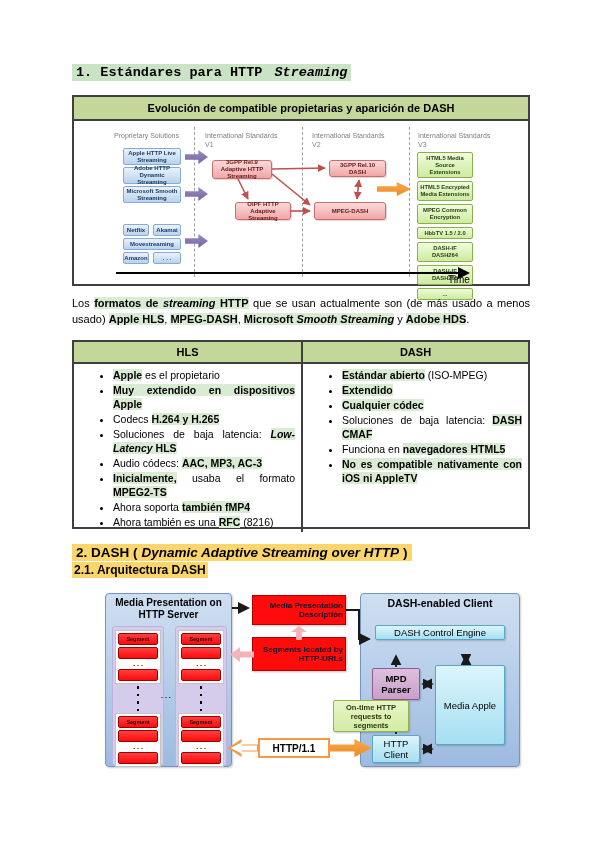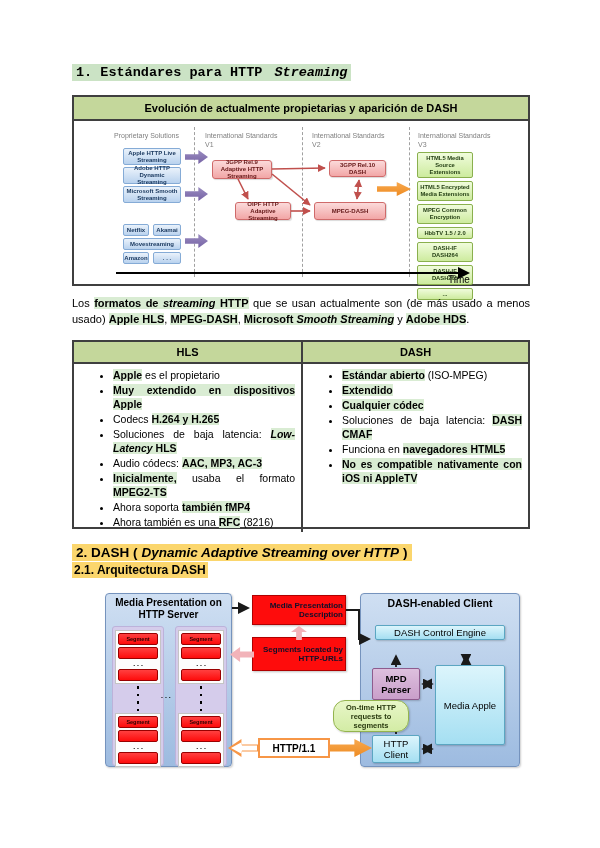--- a/index.html
+++ b/index.html
@@ -56,33 +56,33 @@
   .lav-col{position:absolute;top:32px;width:52px;height:140px;background:var(--lavender,#d5cceb);border:1px solid #bcb2da;border-radius:3px;box-sizing:border-box;display:flex;flex-direction:column;align-items:center;justify-content:space-between;padding:3px 0;}
   .seg-group{width:46px;background:#fdfdfd;border:1px solid #c4c4c4;box-sizing:border-box;padding:2px;display:flex;flex-direction:column;gap:2px;align-items:center;}
   .seg-box{width:38px;height:10px;background:linear-gradient(#ff4040,var(--red-box,#fe0c0c));border:1px solid #990000;border-radius:2px;font-size:5.5px;font-weight:bold;color:#2a0000;display:flex;align-items:center;justify-content:center;}
   .seg-dots{font-size:7px;font-weight:bold;line-height:6px;color:#000;}
   .vdots{display:flex;flex-direction:column;gap:5px;align-items:center;padding:2px 0;}
   .vdots div{width:2.5px;height:2.5px;background:#000;}
   .colgap-dots{position:absolute;font-size:7px;font-weight:bold;color:#000;}
   .redbox{position:absolute;background:var(--red-box,#fe0c0c);border:1px solid #b00000;color:#10102a;font-size:8px;font-weight:bold;display:flex;align-items:center;justify-content:center;text-align:right;line-height:9.5px;box-sizing:border-box;padding:2px;box-shadow:1px 1px 2px rgba(0,0,0,.25);}
   .cyanbox{position:absolute;background:linear-gradient(#dcf5fc,#a5dff2);border:1px solid var(--cyan-border,#5ba6c2);border-radius:2px;font-size:9.5px;display:flex;align-items:center;justify-content:center;text-align:center;line-height:11px;box-sizing:border-box;box-shadow:1px 1px 2px rgba(0,0,0,.2);}
   .plumbox{position:absolute;background:linear-gradient(#ddc0de,var(--plum-box,#c99fca));border:1px solid #8e5c8e;border-radius:2px;font-size:9.5px;font-weight:bold;display:flex;align-items:center;justify-content:center;text-align:center;line-height:11px;box-sizing:border-box;box-shadow:1px 1px 2px rgba(0,0,0,.2);}
-  .greennote{position:absolute;background:linear-gradient(#e8f6c8,var(--note-green,#d3ecA5));border:1px solid #94b44e;border-radius:12px;font-size:7.5px;font-weight:bold;color:#2a3a10;display:flex;align-items:center;justify-content:center;text-align:center;line-height:9px;box-sizing:border-box;box-shadow:1px 1px 2px rgba(0,0,0,.2);}
+  .greennote{position:absolute;background:linear-gradient(#e8f6c8,var(--note-green,#d3ecA5));border:1px solid #94b44e;border-radius:2px;font-size:7.5px;font-weight:bold;color:#2a3a10;display:flex;align-items:center;justify-content:center;text-align:center;line-height:9px;box-sizing:border-box;box-shadow:1px 1px 2px rgba(0,0,0,.2);}
   .httpbox{position:absolute;background:#fff;border:2px solid var(--orange-line,#f79646);font-size:10px;font-weight:bold;display:flex;align-items:center;justify-content:center;box-sizing:border-box;}
   .svg-overlay{position:absolute;left:0;top:0;pointer-events:none;}
 </style>
 </head>
 <body>
 
 <div class="page">
 
   <div class="h1" style="top:64px"><span><span class="b">1. Estándares para HTTP </span><span class="b i">Streaming</span></span></div>
 
   <div class="fig1">
-    <div class="fig1-header">Evolución de actualmente propietarias y aparición de DASH</div>
+    <div class="fig1-header">Evolución de compatible propietarias y aparición de DASH</div>
     <div class="fig1-diagram">
 
       <div class="dashline" style="left:120px"></div>
       <div class="dashline" style="left:228px"></div>
       <div class="dashline" style="left:335px"></div>
 
       <div class="collabel" style="left:40px;top:11px">Proprietary Solutions</div>
       <div class="collabel" style="left:131px;top:11px">International Standards
 V1</div>
       <div class="collabel" style="left:238px;top:11px">International Standards

